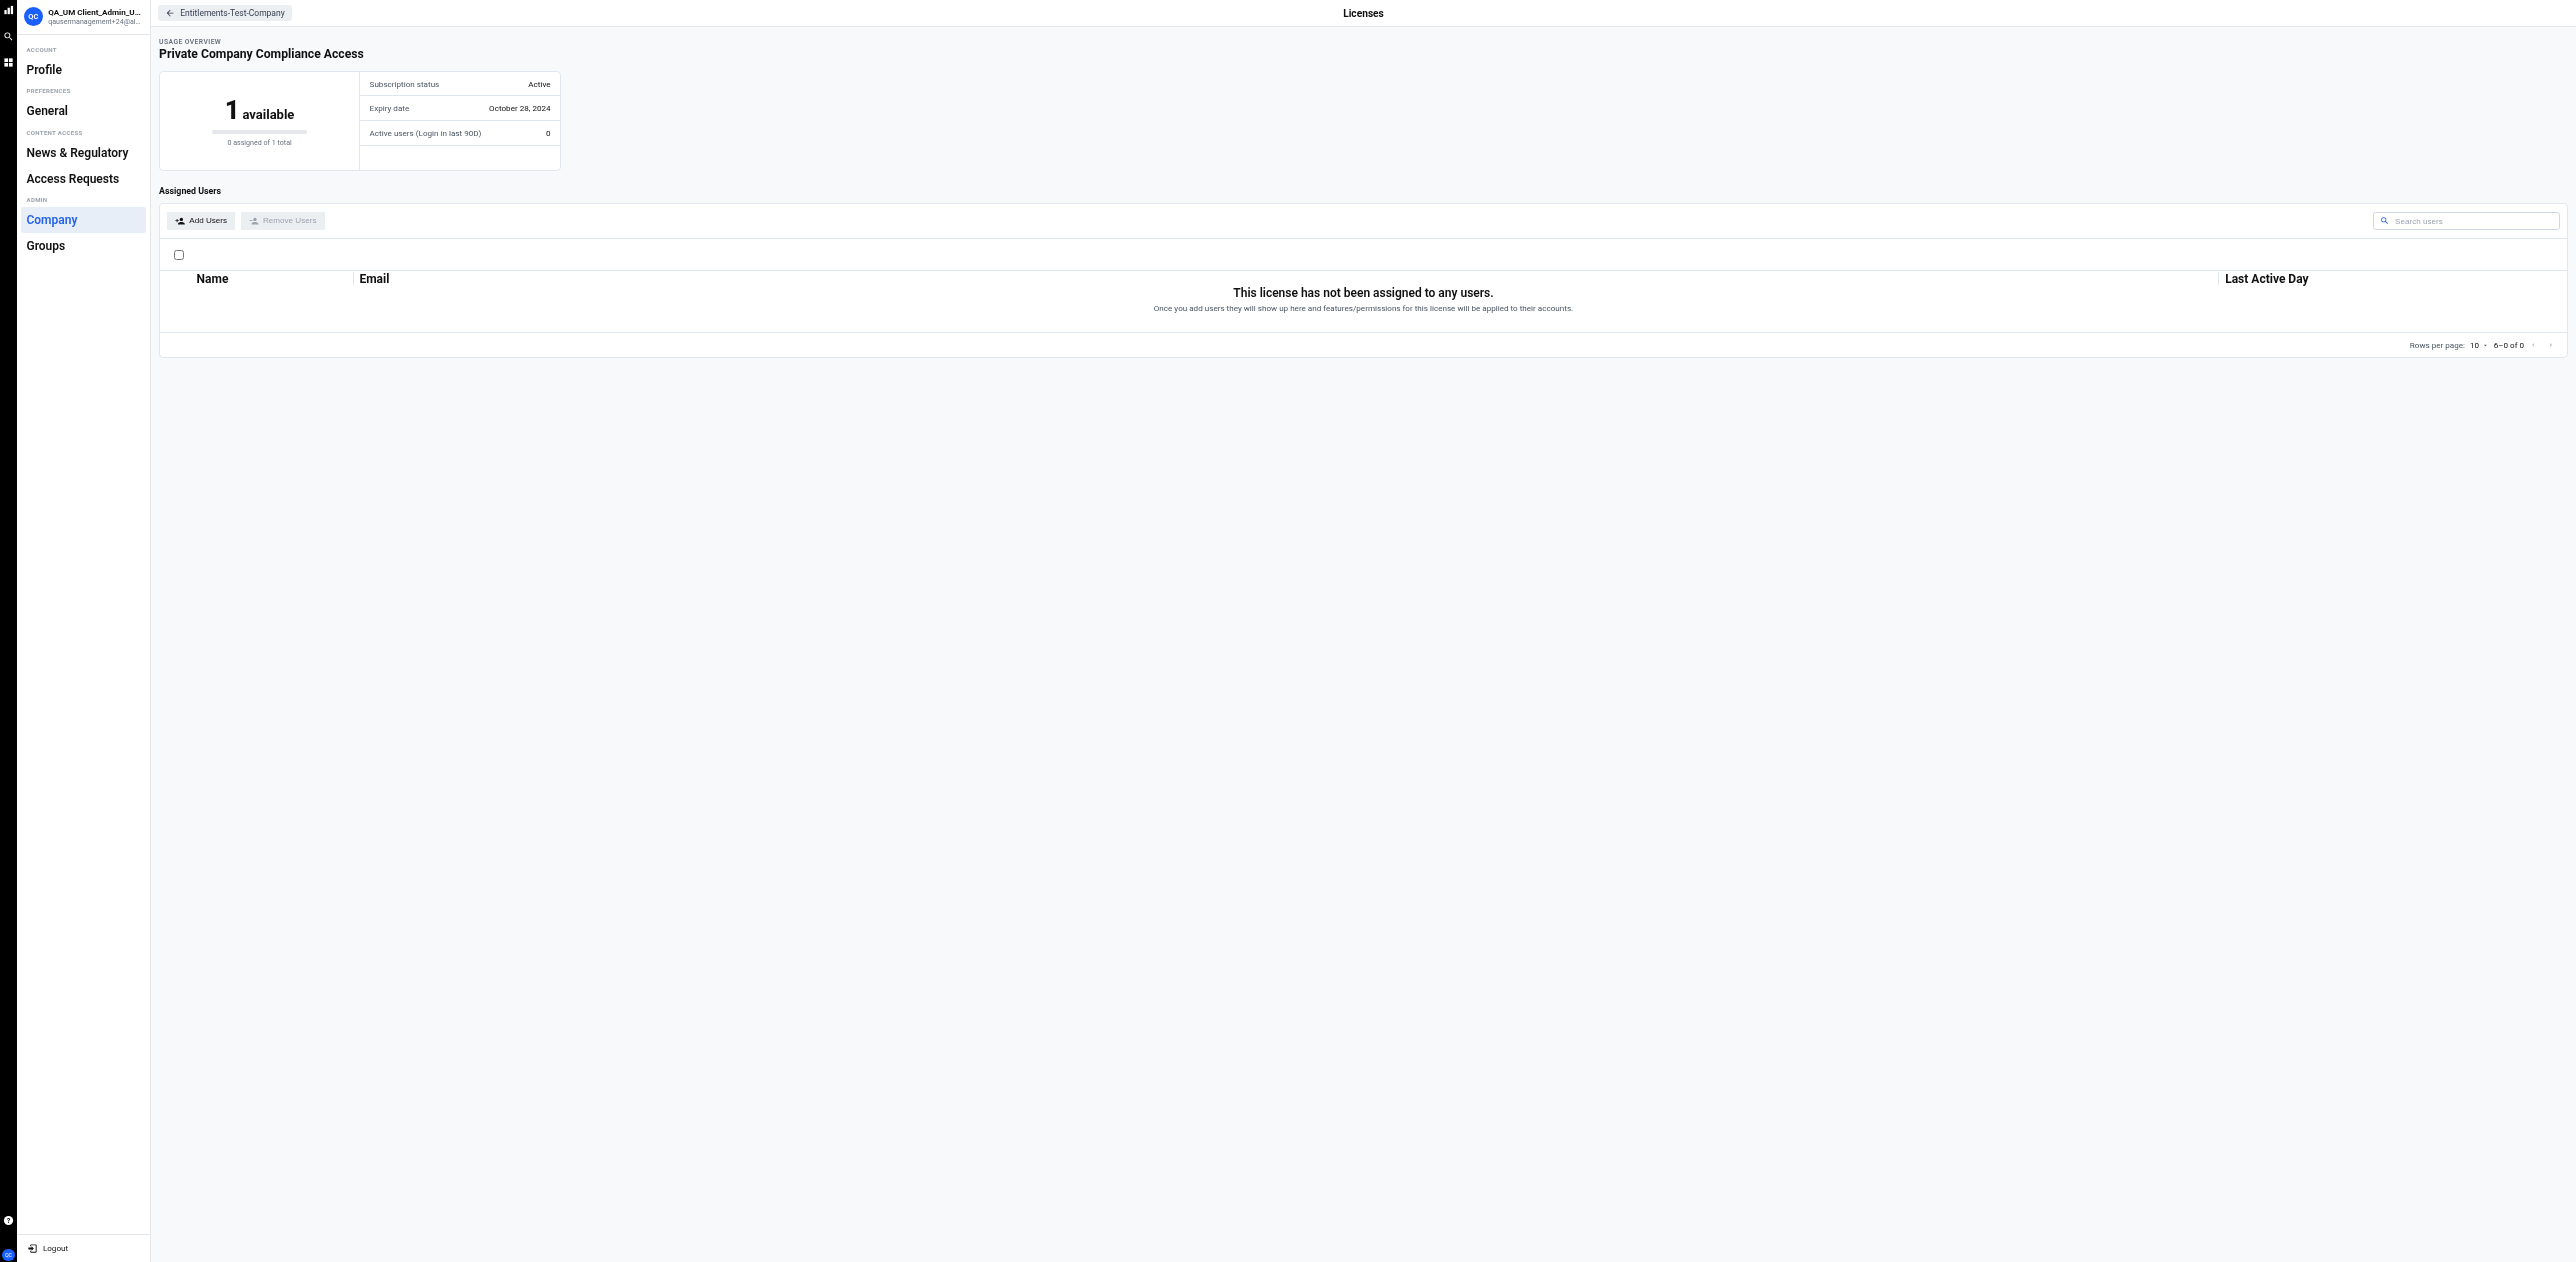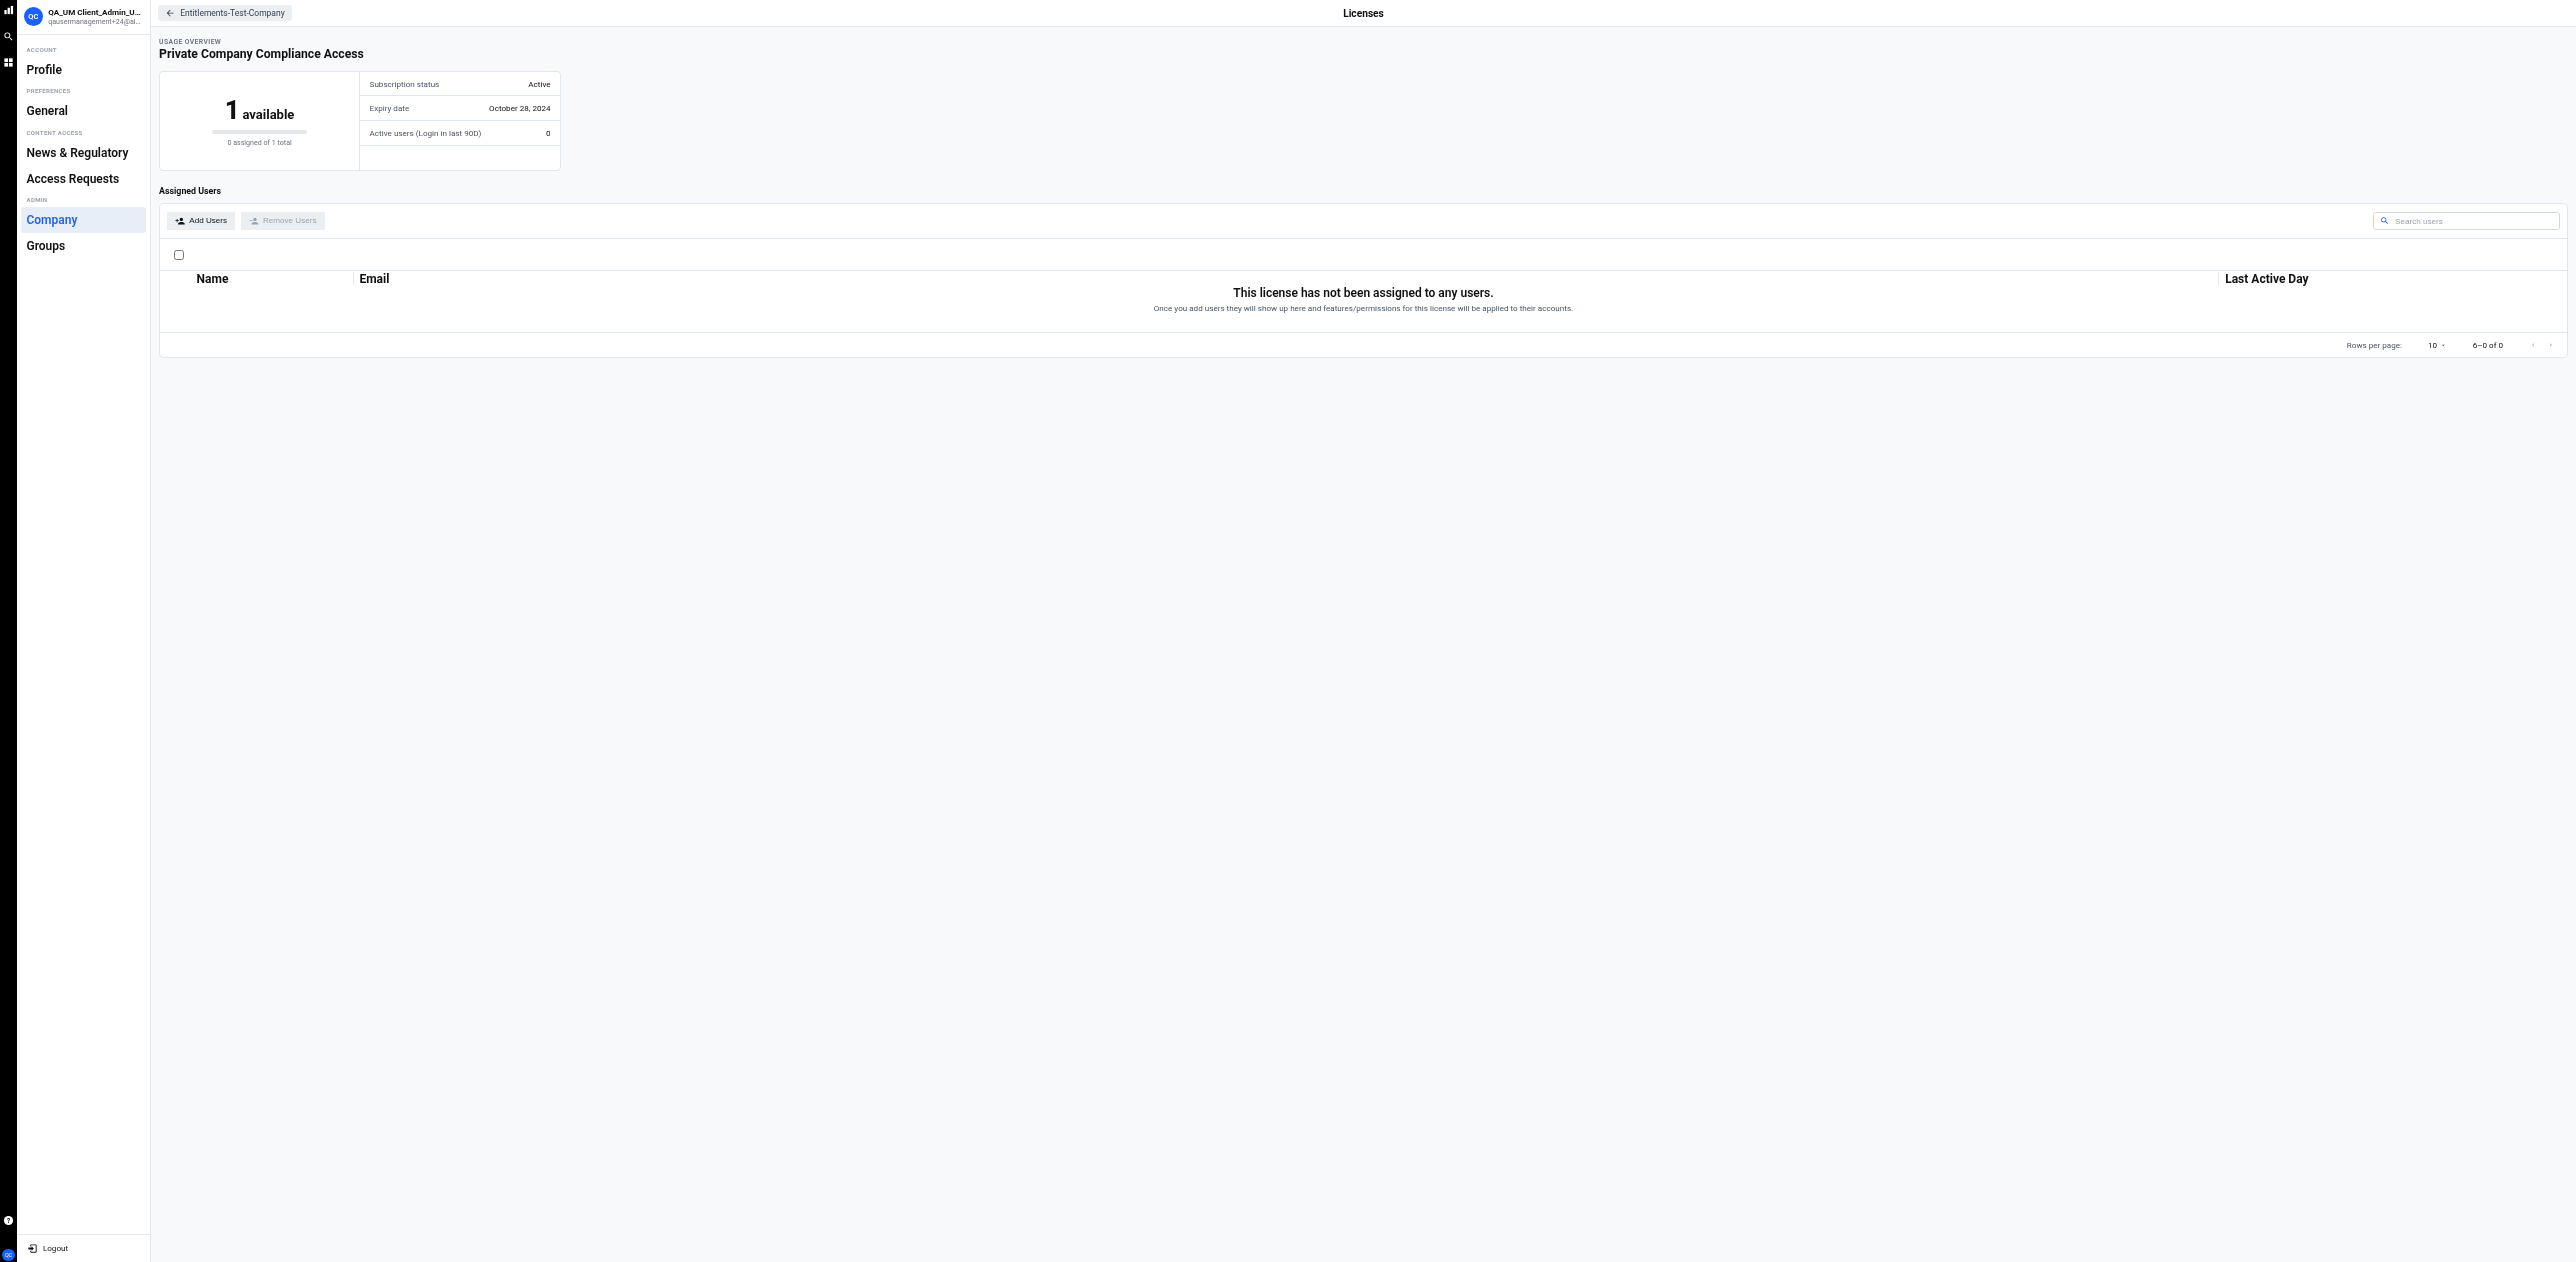--- a/index.html
+++ b/index.html
@@ -81,21 +81,21 @@
   .col-check { width:27px; display:flex; align-items:center;}
   .col-check input{ width:10.2px; height:10.2px; accent-color:#6b7280;}
   .col-name { width:156px; padding-left:0;}
   .col-email { flex:1; padding-left:6.8px;}
   .col-last { width:339px; padding-left:6.8px;}
 
   .empty { padding:15px 6.8px 19px; text-align:center;}
   .empty .line1{ font-size:12px; font-weight:600; color:#111;}
   .empty .line2{ font-size:8.1px; color:#4b5563; margin-top:3px;}
 
-  .pager { display:flex; justify-content:flex-end; align-items:center; gap:26px; padding:6.8px 12.2px; border-top:0.7px solid #e1e7ee; font-size:8.1px; color:#4b5563;}
+  .pager { display:flex; justify-content:flex-end; align-items:center; gap:5px; padding:6.8px 12.2px; border-top:0.7px solid #e1e7ee; font-size:8.1px; color:#4b5563;}
   .pager .rpp-val{ color:#111;}
   .pager .sel { display:inline-flex; align-items:center; gap:2.7px;}
   .pager .sel svg{ width:6.8px; height:6.8px; fill:#4b5563;}
   .pager .range{ color:#111;}
   .pager .arrows{ display:flex; gap:9.5px;}
   .pager .arrows span{ color:#c0c7d1; cursor:default; display:inline-flex;}
   .pager .arrows svg{ width:8.1px; height:8.1px; fill:#c0c7d1;}
 </style>
 </head>
 <body>

